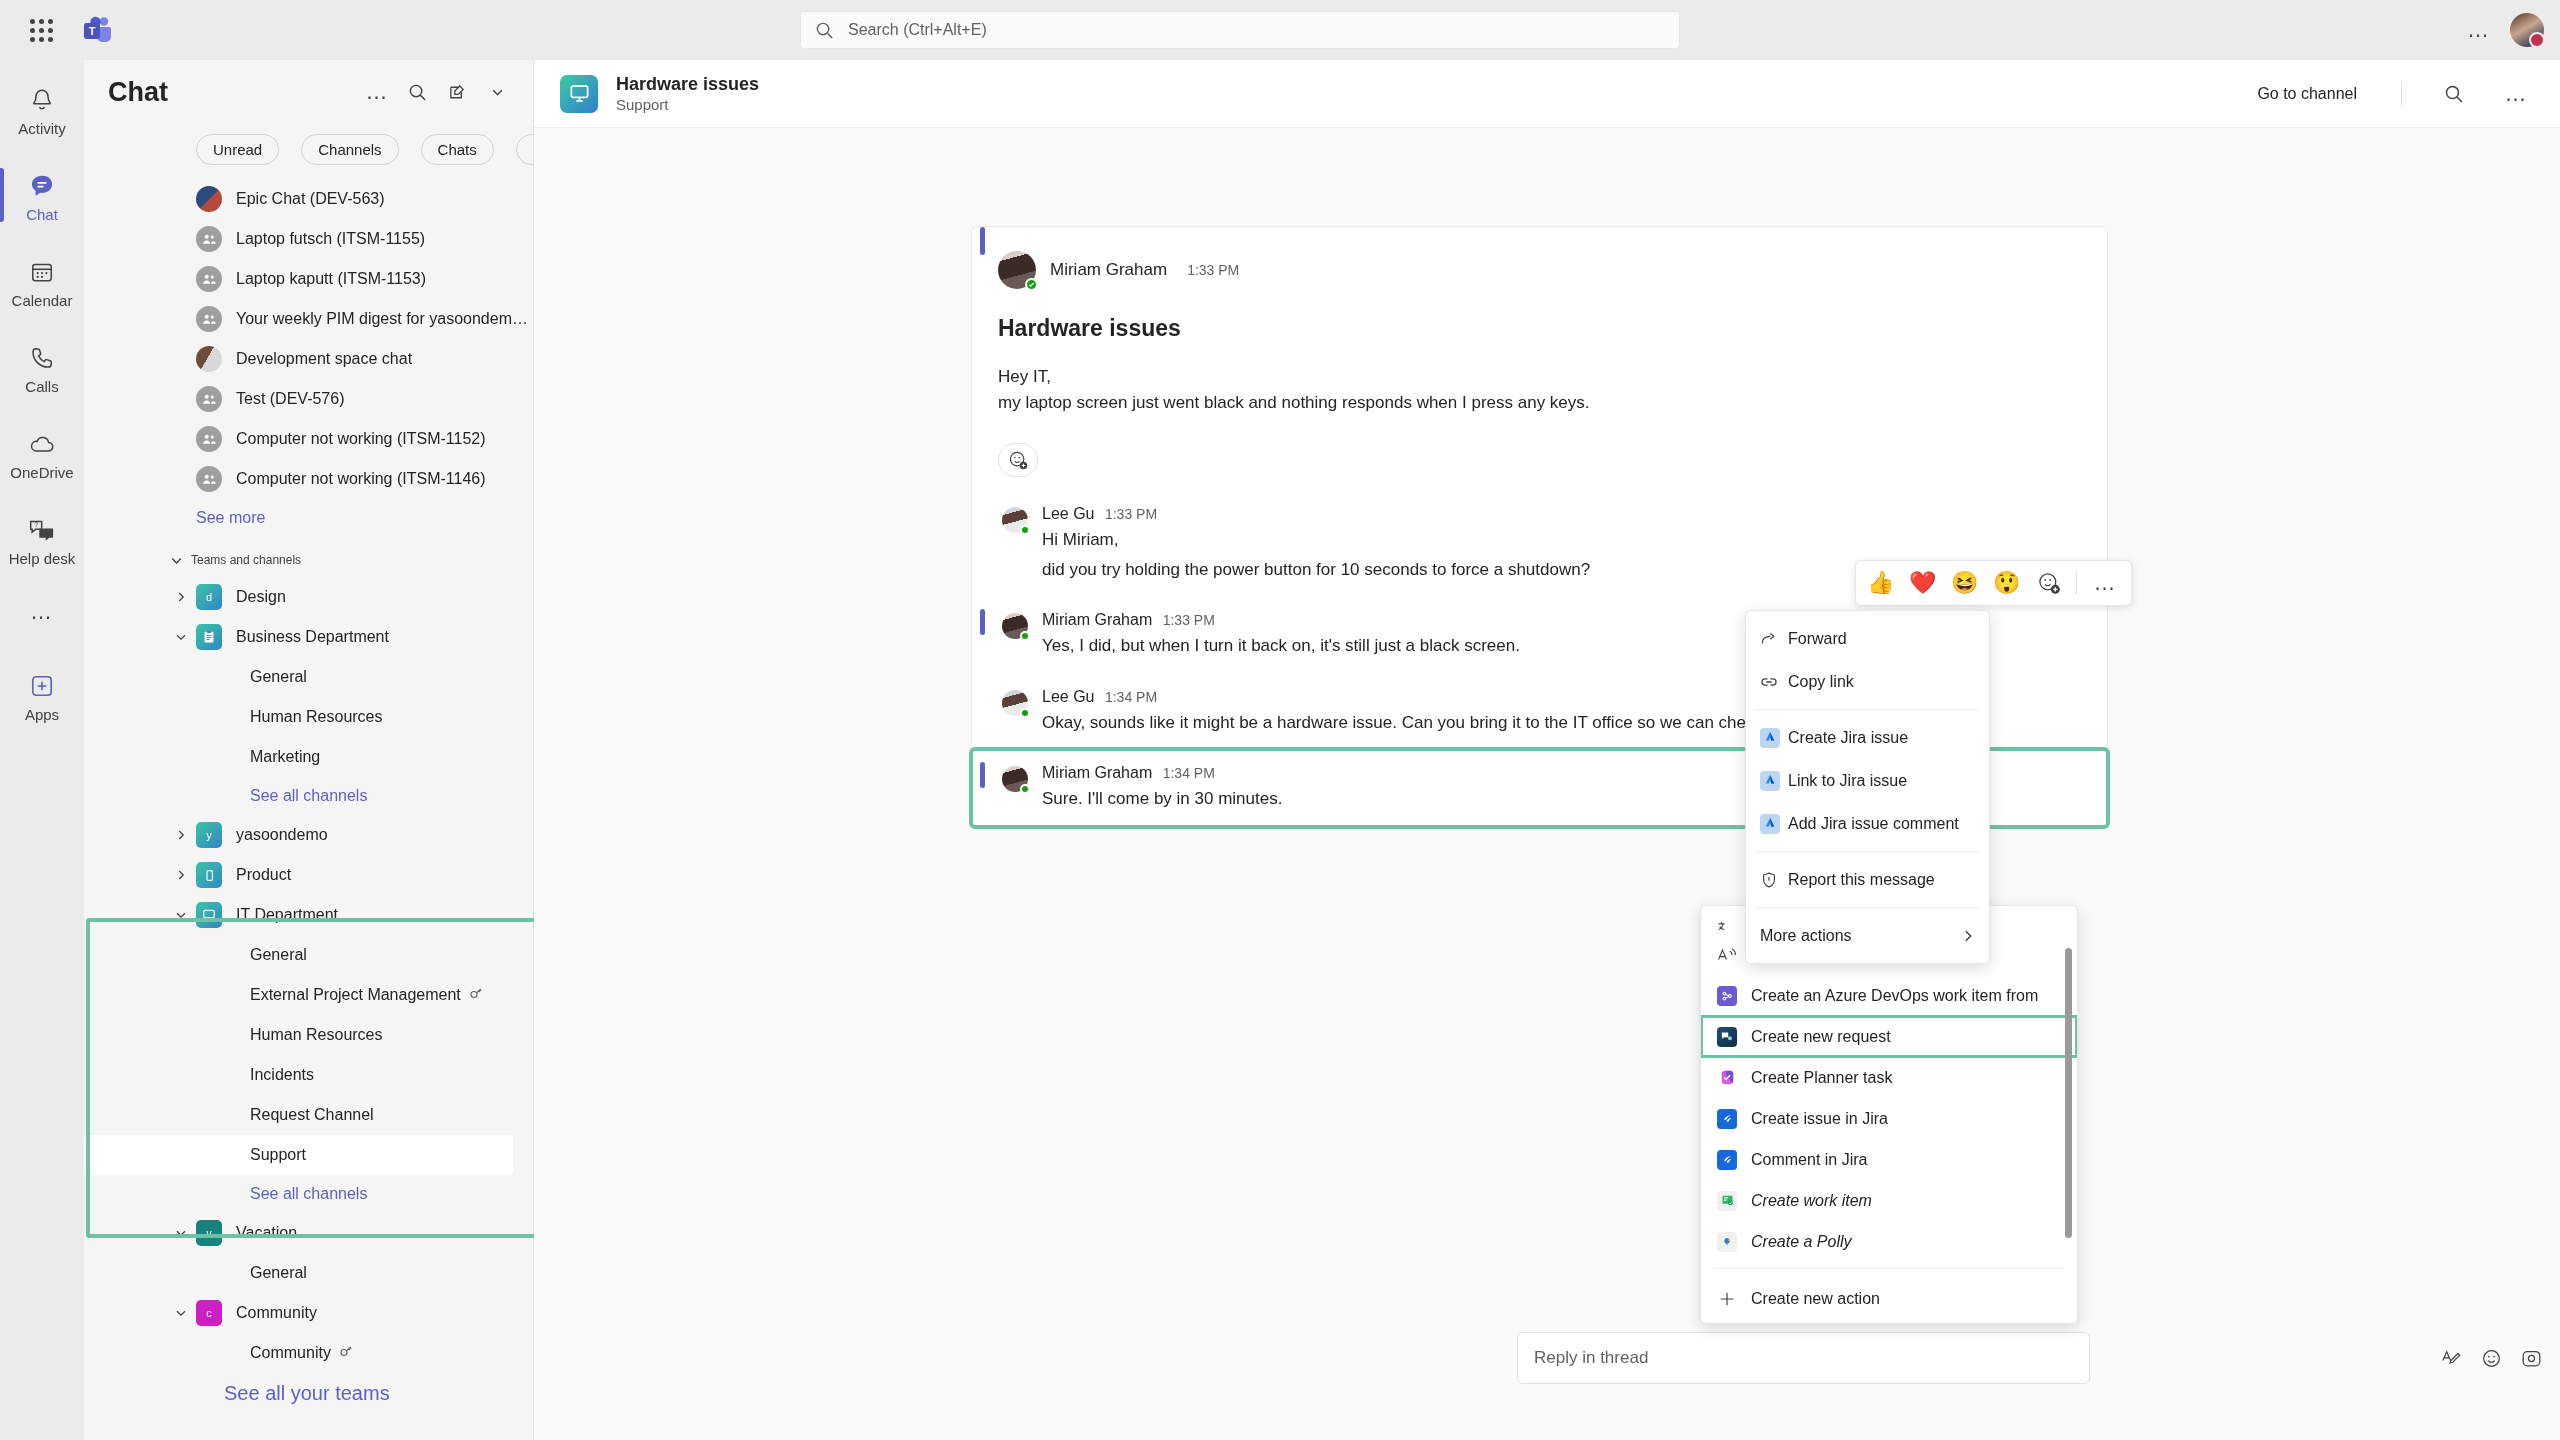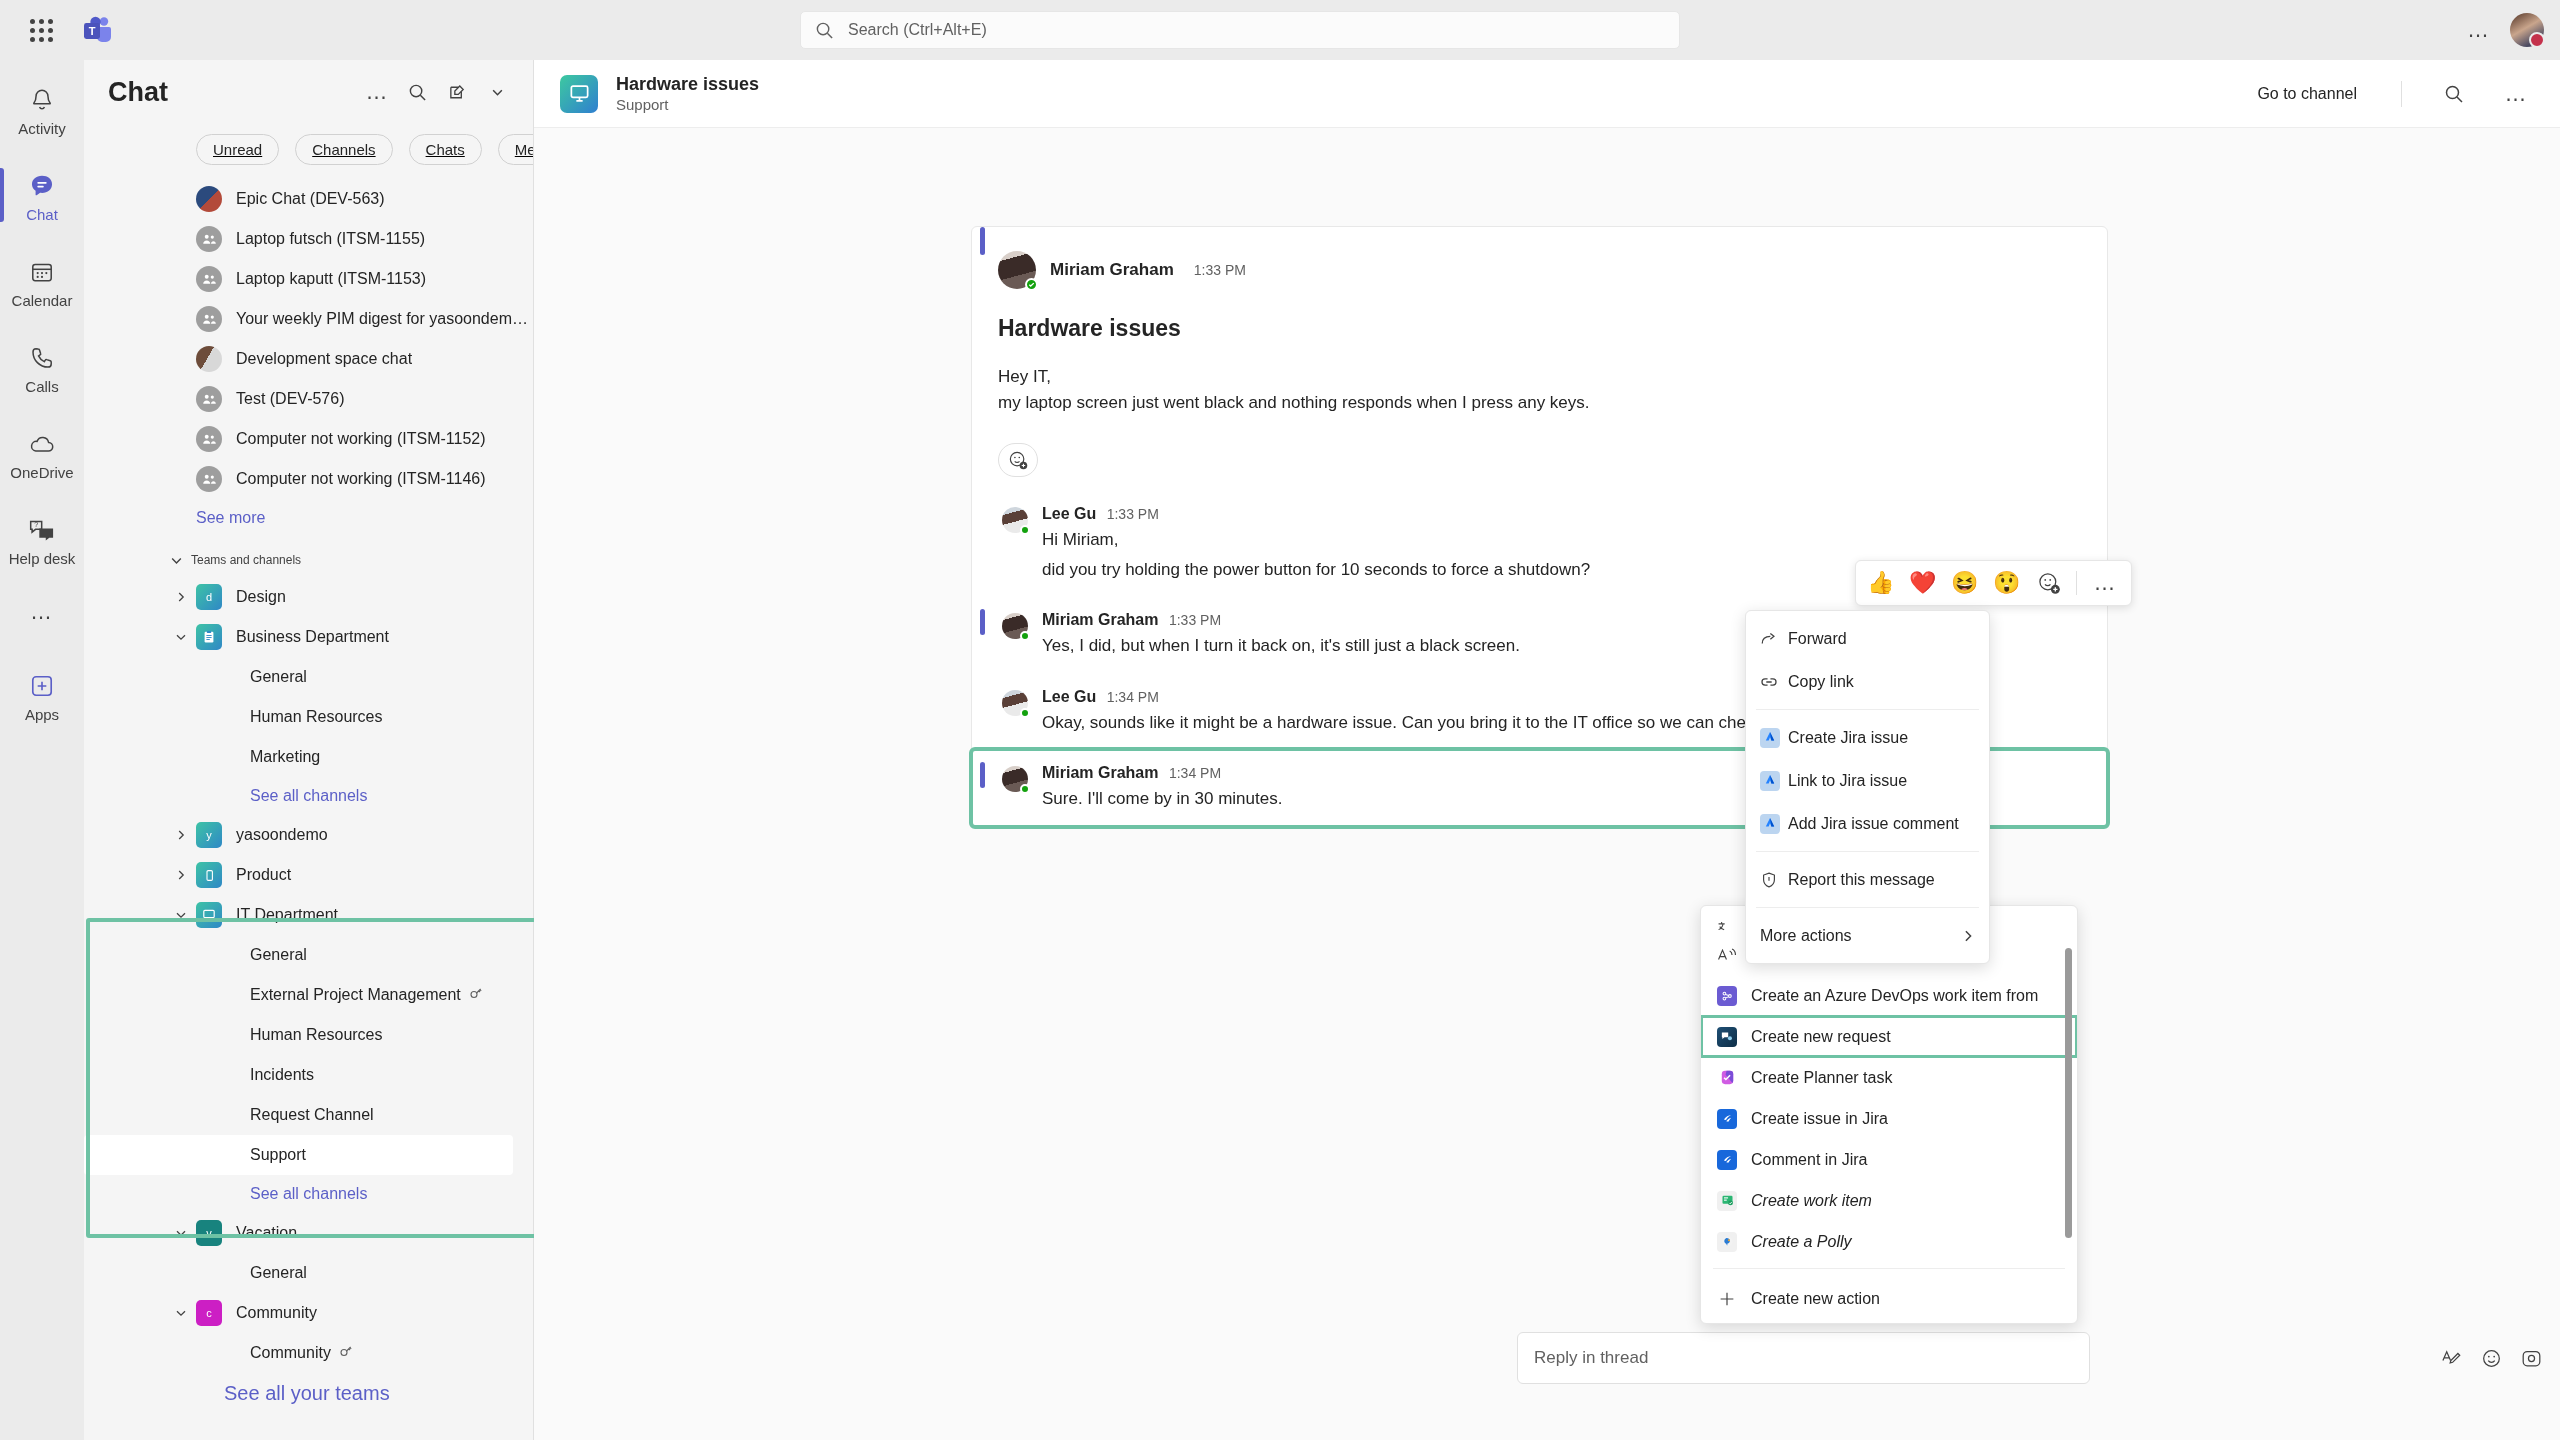--- a/index.html
+++ b/index.html
@@ -60,21 +60,21 @@
 
   
   .pane {
     position:absolute; top:60px; left:84px; width:450px; height:1380px;
     background:#f5f5f5; border-right:1px solid #e0e0e0; overflow:hidden;
   }
   .pane-head { height:64px; display:flex; align-items:center; padding:0 16px 0 24px;}
   .pane-title { font-size:27px; font-weight:700; color:#242424; flex:1; }
   .pane-head-btn { width:40px;height:40px;display:flex;align-items:center;justify-content:center;cursor:pointer;color:#424242;border-radius:4px;}
   .pane-head-btn.dots { font-size:22px; letter-spacing:1px;}
-  .filters { display:flex; gap:16px; padding: 10px 0 14px 112px; text-decoration: underline; }
+  .filters { display:flex; gap:22px; padding: 10px 0 14px 112px; }
   .chip {
     border:1px solid #d1d1d1; border-radius:16px; padding:6px 16px; font-size:15px;
     color:#242424; background:transparent; cursor:pointer; white-space:nowrap;
   }
   .chatrow { display:flex; align-items:center; height:40px; padding-left:112px; cursor:pointer; }
   .av-sm { width:26px;height:26px;border-radius:50%; flex:none; margin-right:14px; position:relative; overflow:hidden;}
   .av-group { background:#9e9e9e; display:flex;align-items:center;justify-content:center;}
   .av-p1 { background: linear-gradient(135deg,#2b4a7d 0 50%, #b34a3a 50% 100%); }
   .av-p2 { background: linear-gradient(120deg,#6d4c3a 0 45%, #d8d8d8 45% 100%); }
   .chat-name { font-size:16px; color:#242424; white-space:nowrap; overflow:hidden; text-overflow:ellipsis; max-width:300px;}
@@ -123,21 +123,21 @@
   .bar-purple { position:absolute; left:8px; top:0; width:5px; height:28px; background:#5b5fc7; border-radius:3px;}
   .msg-root { padding:24px 26px 14px 26px; position:relative;}
   .msg-head { display:flex; align-items:center; gap:14px;}
   .av { width:38px;height:38px;border-radius:50%; position:relative; flex:none;}
   .av.sm { width:26px;height:26px;}
   .av-miriam { background: linear-gradient(165deg,#d8cfc9 0 22%, #3a2b28 22% 62%, #6a5a55 62%);}
   .av-lee { background: linear-gradient(165deg,#cfd6dd 0 25%, #5a4038 25% 55%, #eaeaea 55%);}
   .presence { position:absolute; right:-2px; bottom:-2px; width:13px;height:13px;border-radius:50%;
     background:#13a10e; border:2px solid #fff; display:flex;align-items:center;justify-content:center;}
   .av.sm .presence { width:10px;height:10px;border-width:2px;}
-  .msg-author { font-size:17px; color:#242424; font-weight:700;}
+  .msg-author { font-size:17px; color:#242424; font-weight:400;}
   .msg-time { font-size:14px; color:#616161; margin-left:6px;}
   .msg-subject { font-size:23px; font-weight:700; color:#242424; margin:26px 0 22px;}
   .msg-body { font-size:17px; color:#242424; line-height:1.55;}
   .react-btn {
     margin-top:26px; width:40px;height:34px;border:1px solid #e0e0e0;border-radius:18px;
     display:flex;align-items:center;justify-content:center;cursor:pointer;background:#fff;
   }
   .reply { display:flex; padding:14px 26px 14px 30px; position:relative; }
   .reply .rbar { position:absolute; left:8px; top:12px; width:5px; height:26px; background:#5b5fc7; border-radius:3px;}
   .reply-av { margin-right:14px; margin-top:2px;}

